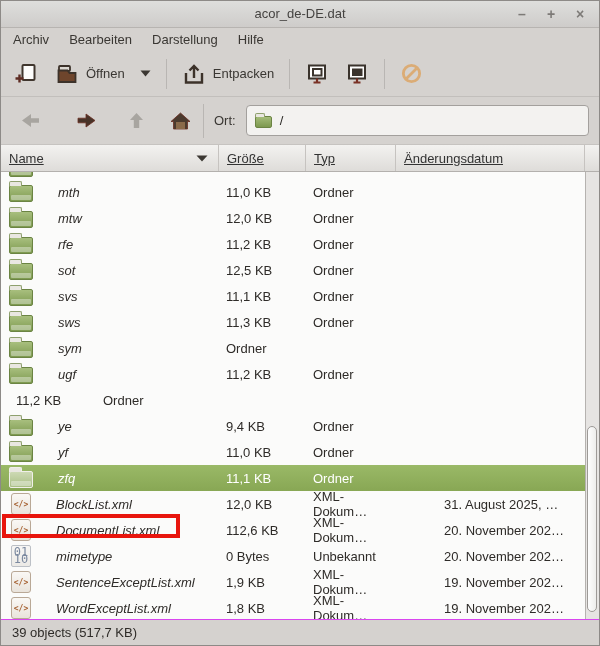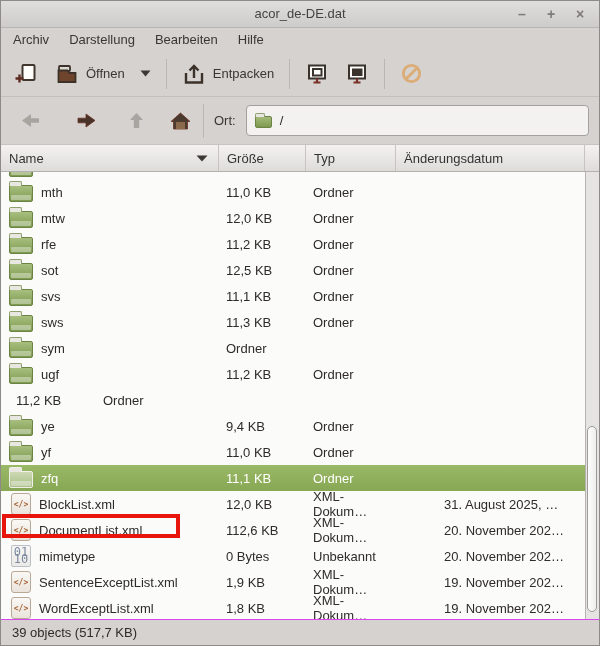--- a/index.html
+++ b/index.html
@@ -39,40 +39,40 @@
                 display:flex; align-items:center; padding:0 8px; margin-right:2px; }
   .mini-folder { width:17px; height:12px; background:linear-gradient(#a4bc79,#7d994f);
                  border:1px solid #6b8443; border-radius:2px; position:relative; margin-right:8px; margin-top:2px;}
   .mini-folder::before { content:""; position:absolute; top:-4px; left:-1px; width:8px; height:3px;
                  background:#e9e7e1; border:1px solid #8fa06e; border-bottom:none; border-radius:2px 2px 0 0; }
   .path-text { color:#2b2926; }
 
   
   .hdr { height:28px; flex:0 0 28px; display:flex; background:linear-gradient(#f3f2f0,#dedcd9);
          border-bottom:1px solid #b3b0ad; border-top:1px solid #c6c3c0; }
-  .hcell { display:flex; align-items:center; padding-left:8px; border-right:1px solid #c6c3c0; color:#333; }
+  .hcell { display:flex; align-items:center; padding-left:8px; border-right:1px solid #c6c3c0; color:#333;text-decoration:underline; }
   .hc-name { width:218px; justify-content:space-between; padding-right:10px; }
   .hc-size { width:87px; }
   .hc-type { width:90px; }
   .hc-date { flex:1; }
   .hc-corner { width:14px; border-right:none; }
 
   
   .body-area { flex:1; display:flex; min-height:0; }
   .list { flex:1; background:#fbfbfa; overflow:hidden; }
   .row { height:26px; display:flex; align-items:center; padding-left:8px; position:relative; }
   .row.sel { background:linear-gradient(#9ab967,#88a754); color:#fff; }
   .row.partial { height:7px; overflow:hidden; align-items:flex-start; }
   .row.partial .fi-folder { margin-top:-15px; }
   .c { display:flex; align-items:center; height:100%; }
   .c.name { width:210px; }
   .c.size { width:87px; padding-left:7px; }
   .c.type { width:90px; padding-left:7px; }
   .c.date { flex:1; padding-left:4px; white-space:nowrap; overflow:hidden;margin-left:44px; }
-  .nm { margin-left:8px; white-space:nowrap; }
+  .nm { margin-left:25px; white-space:nowrap;font-style:italic; }
 
   .fi-folder { width:24px; height:17px; background:linear-gradient(#a8bf7e,#7e9a50);
                border:1px solid #6b8443; border-radius:2px; position:relative; margin-top:3px; flex:0 0 24px; }
   .fi-folder::before { content:""; position:absolute; top:-5px; left:-1px; width:11px; height:4px;
                background:#e9e7e1; border:1px solid #8fa06e; border-bottom:none; border-radius:2px 2px 0 0; }
   .fi-folder::after { content:""; position:absolute; left:1px; right:1px; bottom:1px; height:5px;
                background:rgba(255,255,255,.38); border-radius:1px; }
   .sel .fi-folder { background:linear-gradient(#cdd9b4,#a9bf85); border-color:#f0efe9; }
   .sel .fi-folder::before { border-color:#f0efe9; }
 
@@ -108,22 +108,22 @@
     <div class="title">acor_de-DE.dat</div>
     <div class="win-controls">
       <div class="win-btn">–</div>
       <div class="win-btn">+</div>
       <div class="win-btn">×</div>
     </div>
   </div>
 
   <div class="menubar">
     <div class="menu-item">Archiv</div>
+    <div class="menu-item">Bearbeiten</div>
     <div class="menu-item">Darstellung</div>
-    <div class="menu-item">Bearbeiten</div>
     <div class="menu-item">Hilfe</div>
   </div>
 
   <div class="toolbar">
     <div class="tb-btn">
       <span>
         <svg width="24" height="24" viewBox="0 0 24 24">
           <rect x="7.5" y="3" width="12" height="15" rx="1" fill="#fdfdfc" stroke="#40362e" stroke-width="2"></rect>
           <path d="M4.5 12.5 v8 M0.5 16.5 h8" stroke="#5d2b22" stroke-width="2.4" fill="none"></path>
         </svg>

